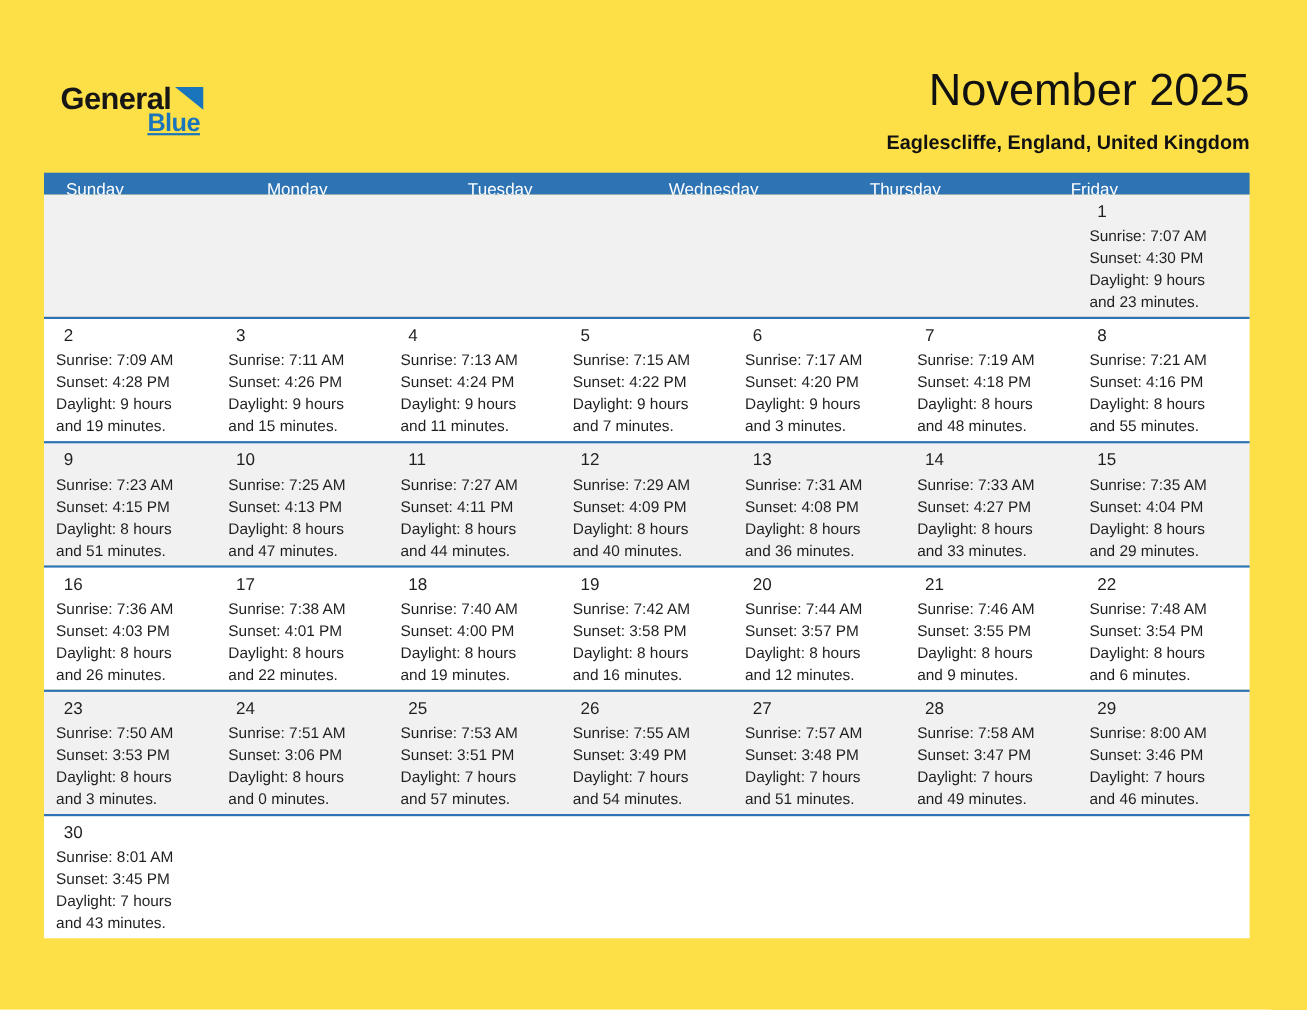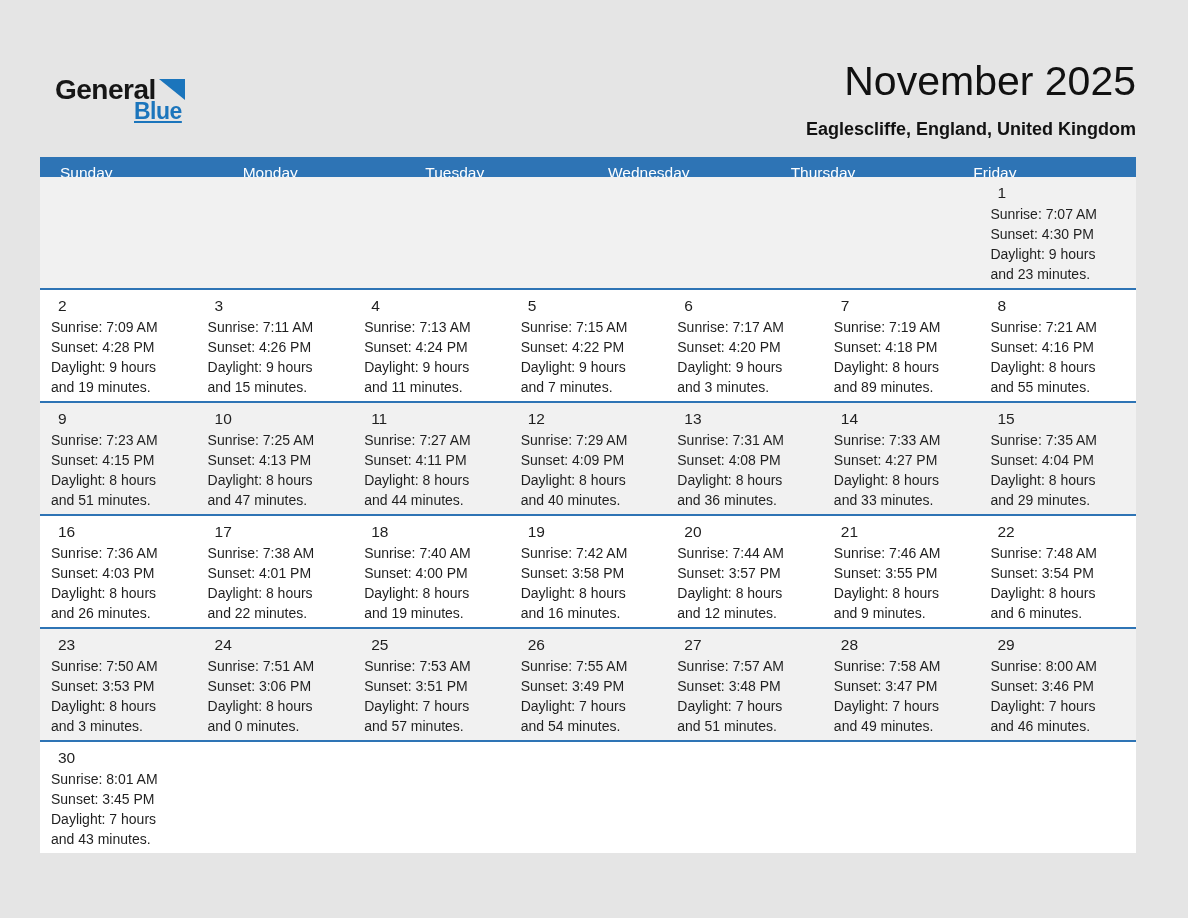--- a/index.html
+++ b/index.html
@@ -3,21 +3,21 @@
 <meta charset="utf-8">
 <style>
   * { margin: 0; padding: 0; box-sizing: border-box; }
   html, body { background: #ffffff; }
   body { font-family: "Liberation Sans", sans-serif; }
 
   .page {
     position: relative;
     width: 1188px;
     height: 918px;
-    background: #e5e5e5;
+    background: #fde047;
     overflow: hidden;
   }
 
   
   .logo { position: absolute; left: 55px; top: 76px; }
   .logo-line1 { display: flex; align-items: flex-start; }
   .logo-general {
     font-size: 28px;
     font-weight: 700;
     color: #161616;
@@ -181,21 +181,21 @@
             <div class="day-line">Sunrise: 7:17 AM</div>
             <div class="day-line">Sunset: 4:20 PM</div>
             <div class="day-line">Daylight: 9 hours</div>
             <div class="day-line">and 3 minutes.</div>
           </div>
           <div class="day-cell">
             <div class="day-num">7</div>
             <div class="day-line">Sunrise: 7:19 AM</div>
             <div class="day-line">Sunset: 4:18 PM</div>
             <div class="day-line">Daylight: 8 hours</div>
-            <div class="day-line">and 89 minutes.</div>
+            <div class="day-line">and 48 minutes.</div>
           </div>
           <div class="day-cell">
             <div class="day-num">8</div>
             <div class="day-line">Sunrise: 7:21 AM</div>
             <div class="day-line">Sunset: 4:16 PM</div>
             <div class="day-line">Daylight: 8 hours</div>
             <div class="day-line">and 55 minutes.</div>
           </div>
         </div>
         <div class="week-row shaded">

